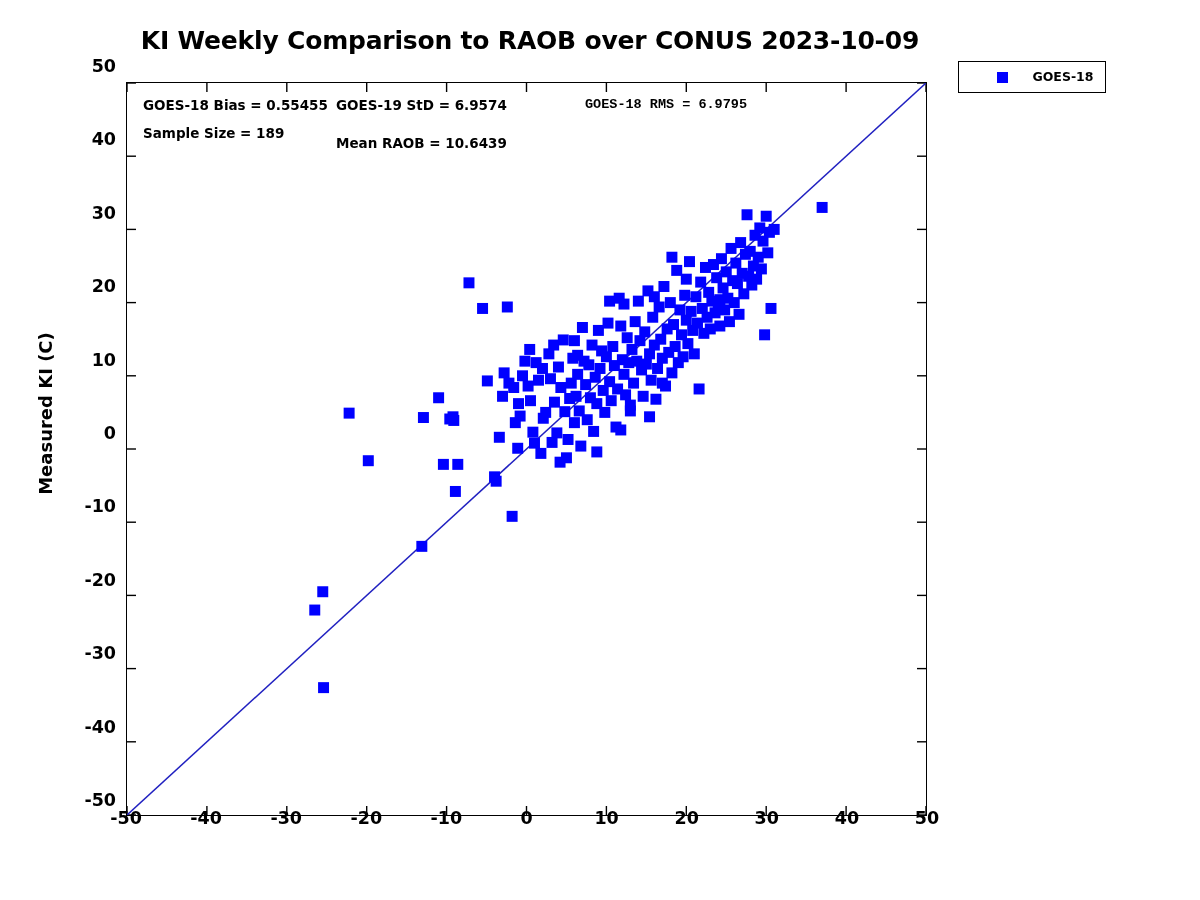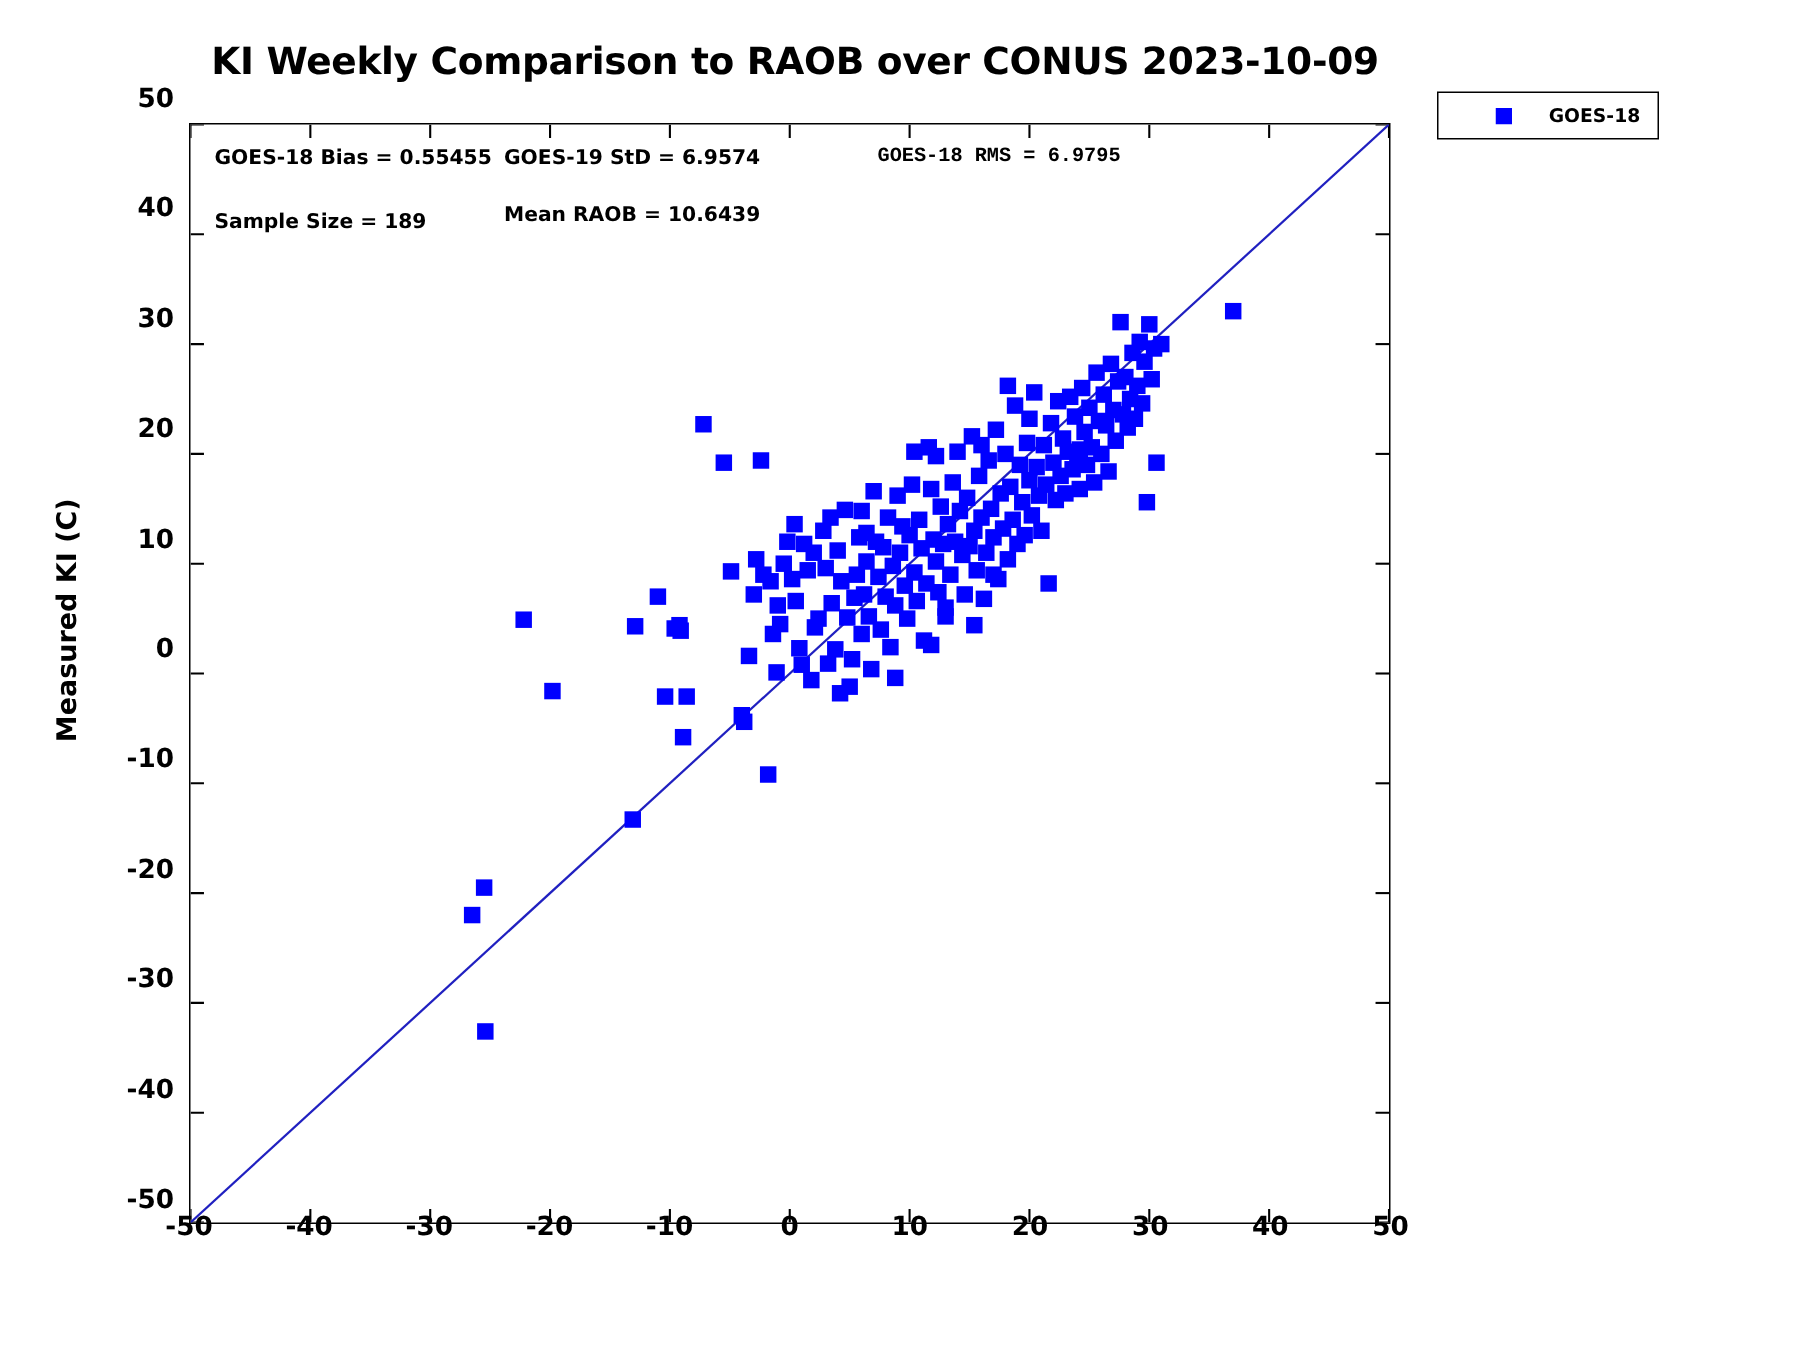--- a/index.html
+++ b/index.html
@@ -60,21 +60,21 @@
   .stat {
     position: absolute;
     font-size: 13.5px;
     font-weight: bold;
     color: #000000;
     white-space: nowrap;
   }
   .stat-bias   { left: 16px;  top: 14px; }
   .stat-std    { left: 209px; top: 14px; }
   .stat-rms    { left: 458px; top: 14px; font-family: Liberation Mono, monospace; }
-  .stat-n      { left: 16px;  top: 57px; }
+  .stat-n      { left: 16px;  top: 42px; }
   .stat-mean   { left: 209px; top: 52px; }
 
   .ytick-label {
     position: absolute;
     right: 0;
     width: 64px;
     text-align: right;
     font-size: 17.5px;
     font-weight: bold;
     color: #000000;

